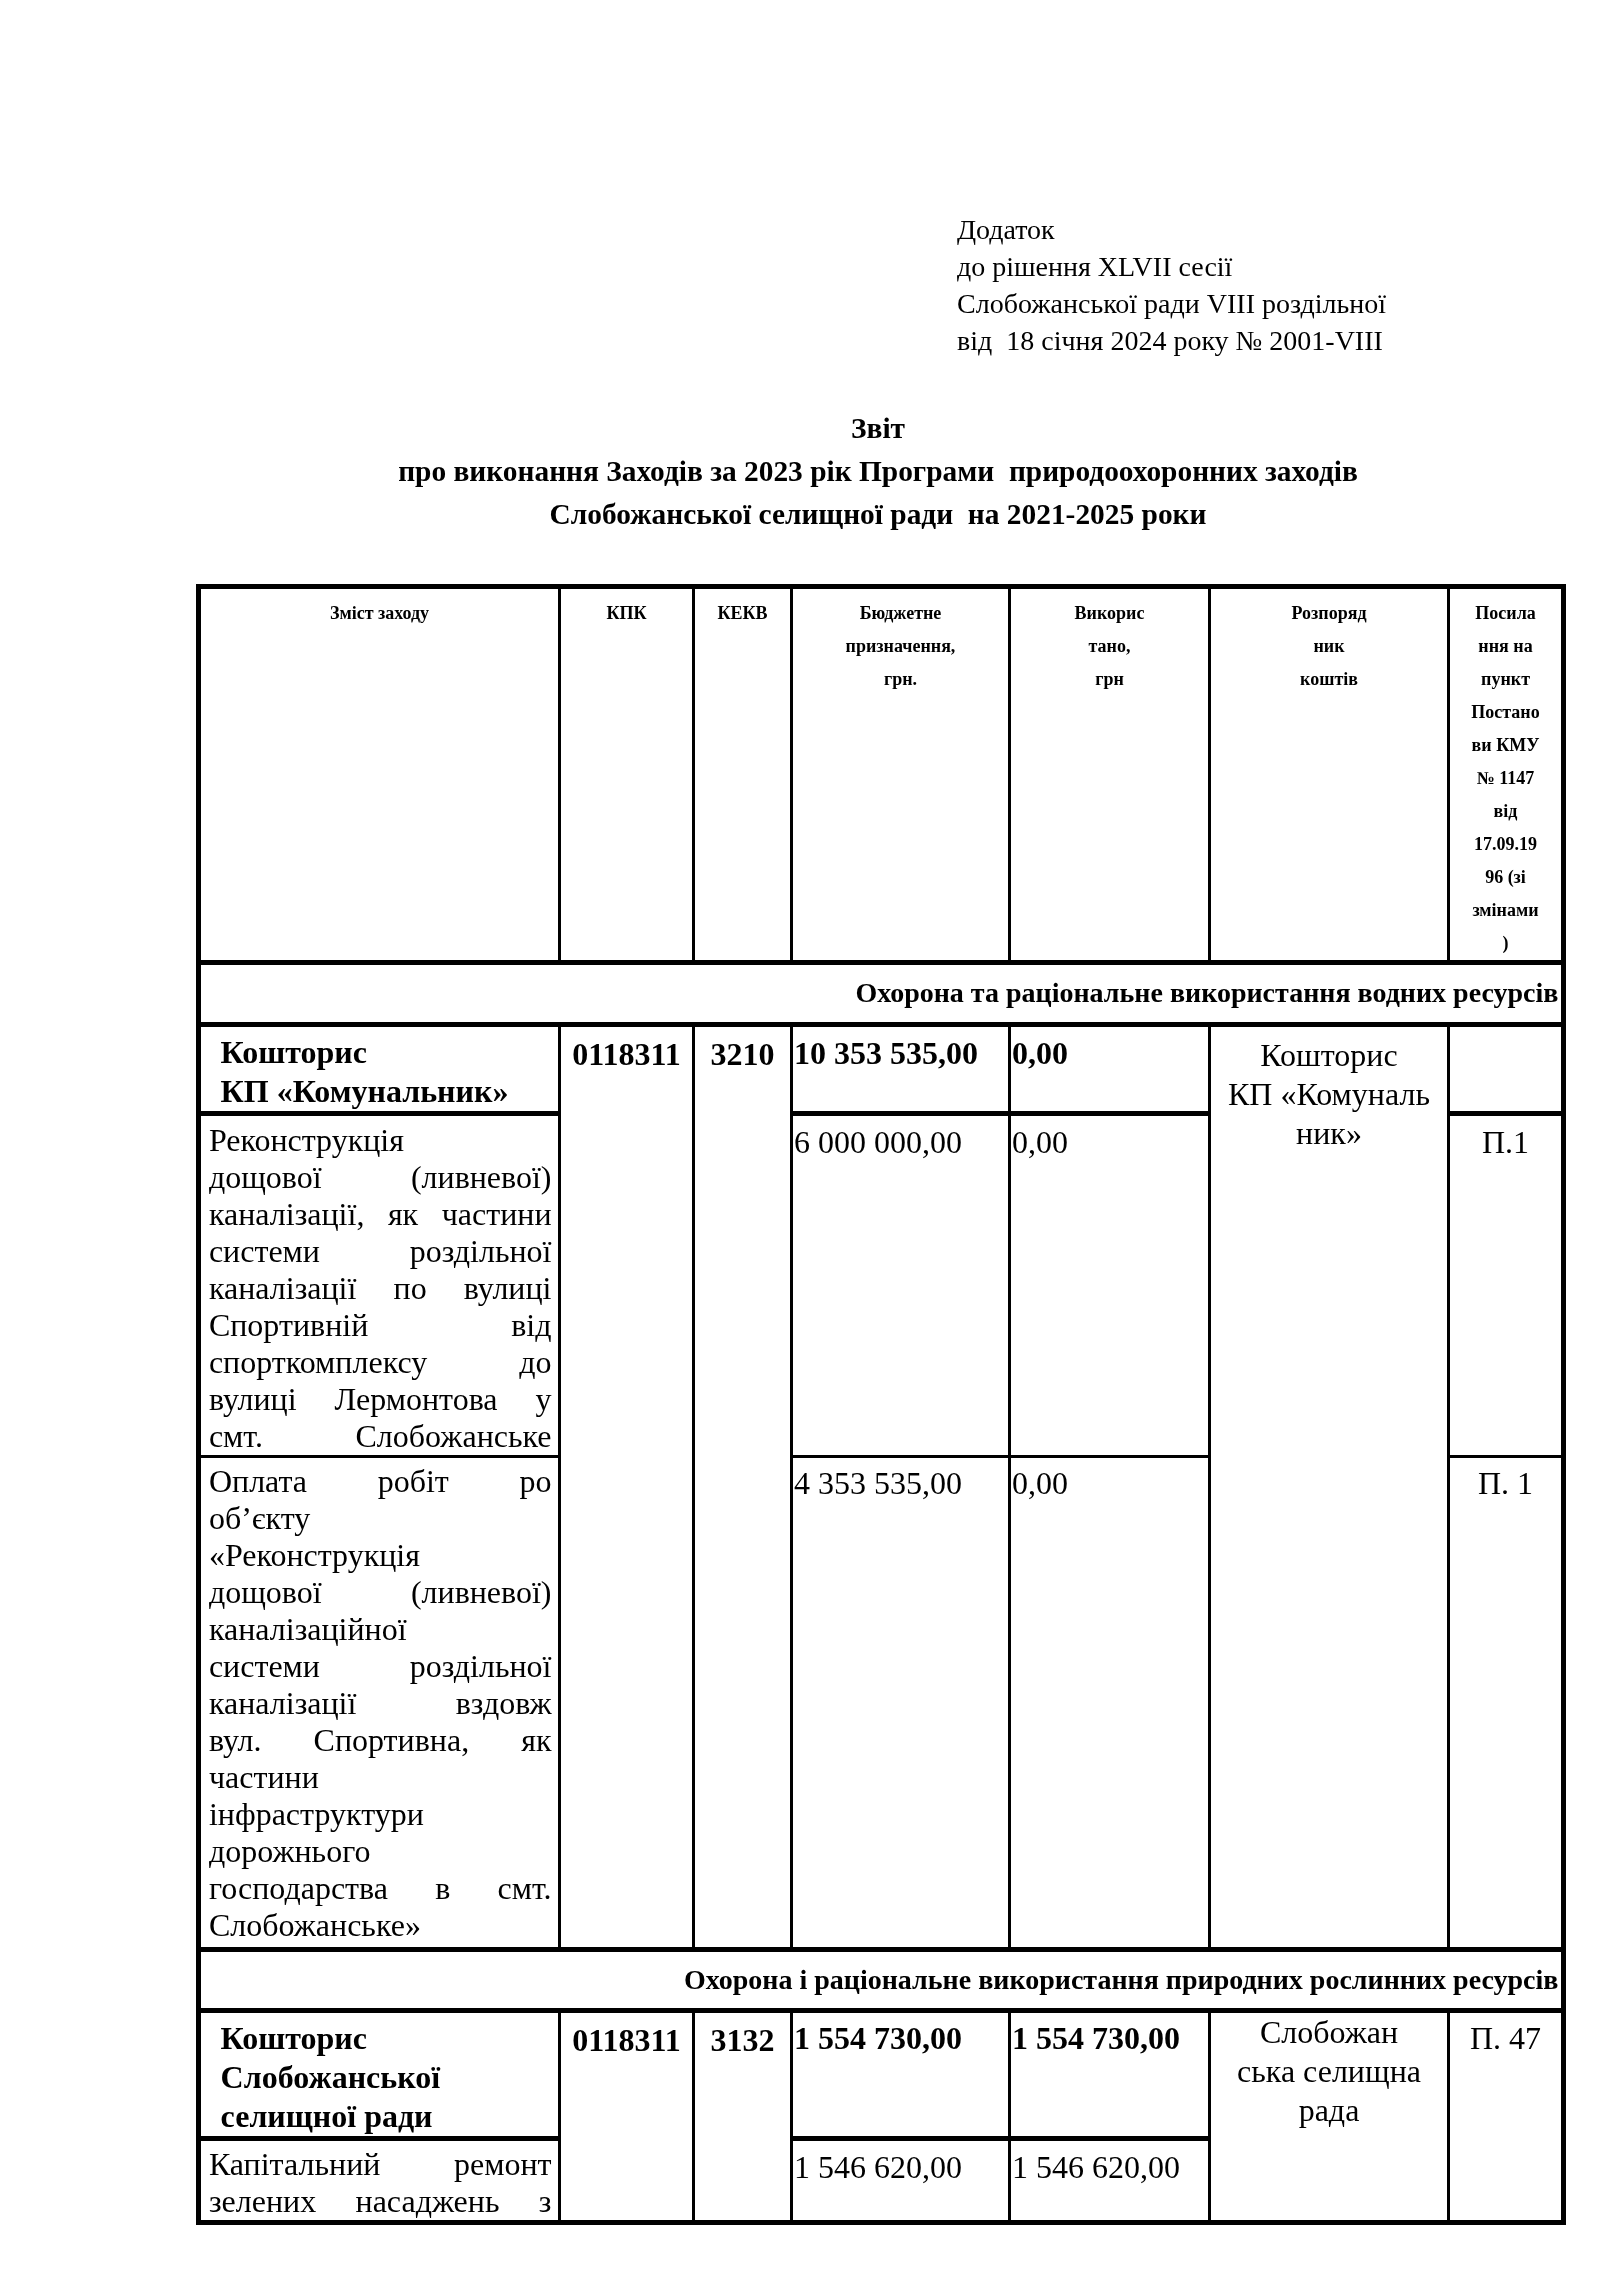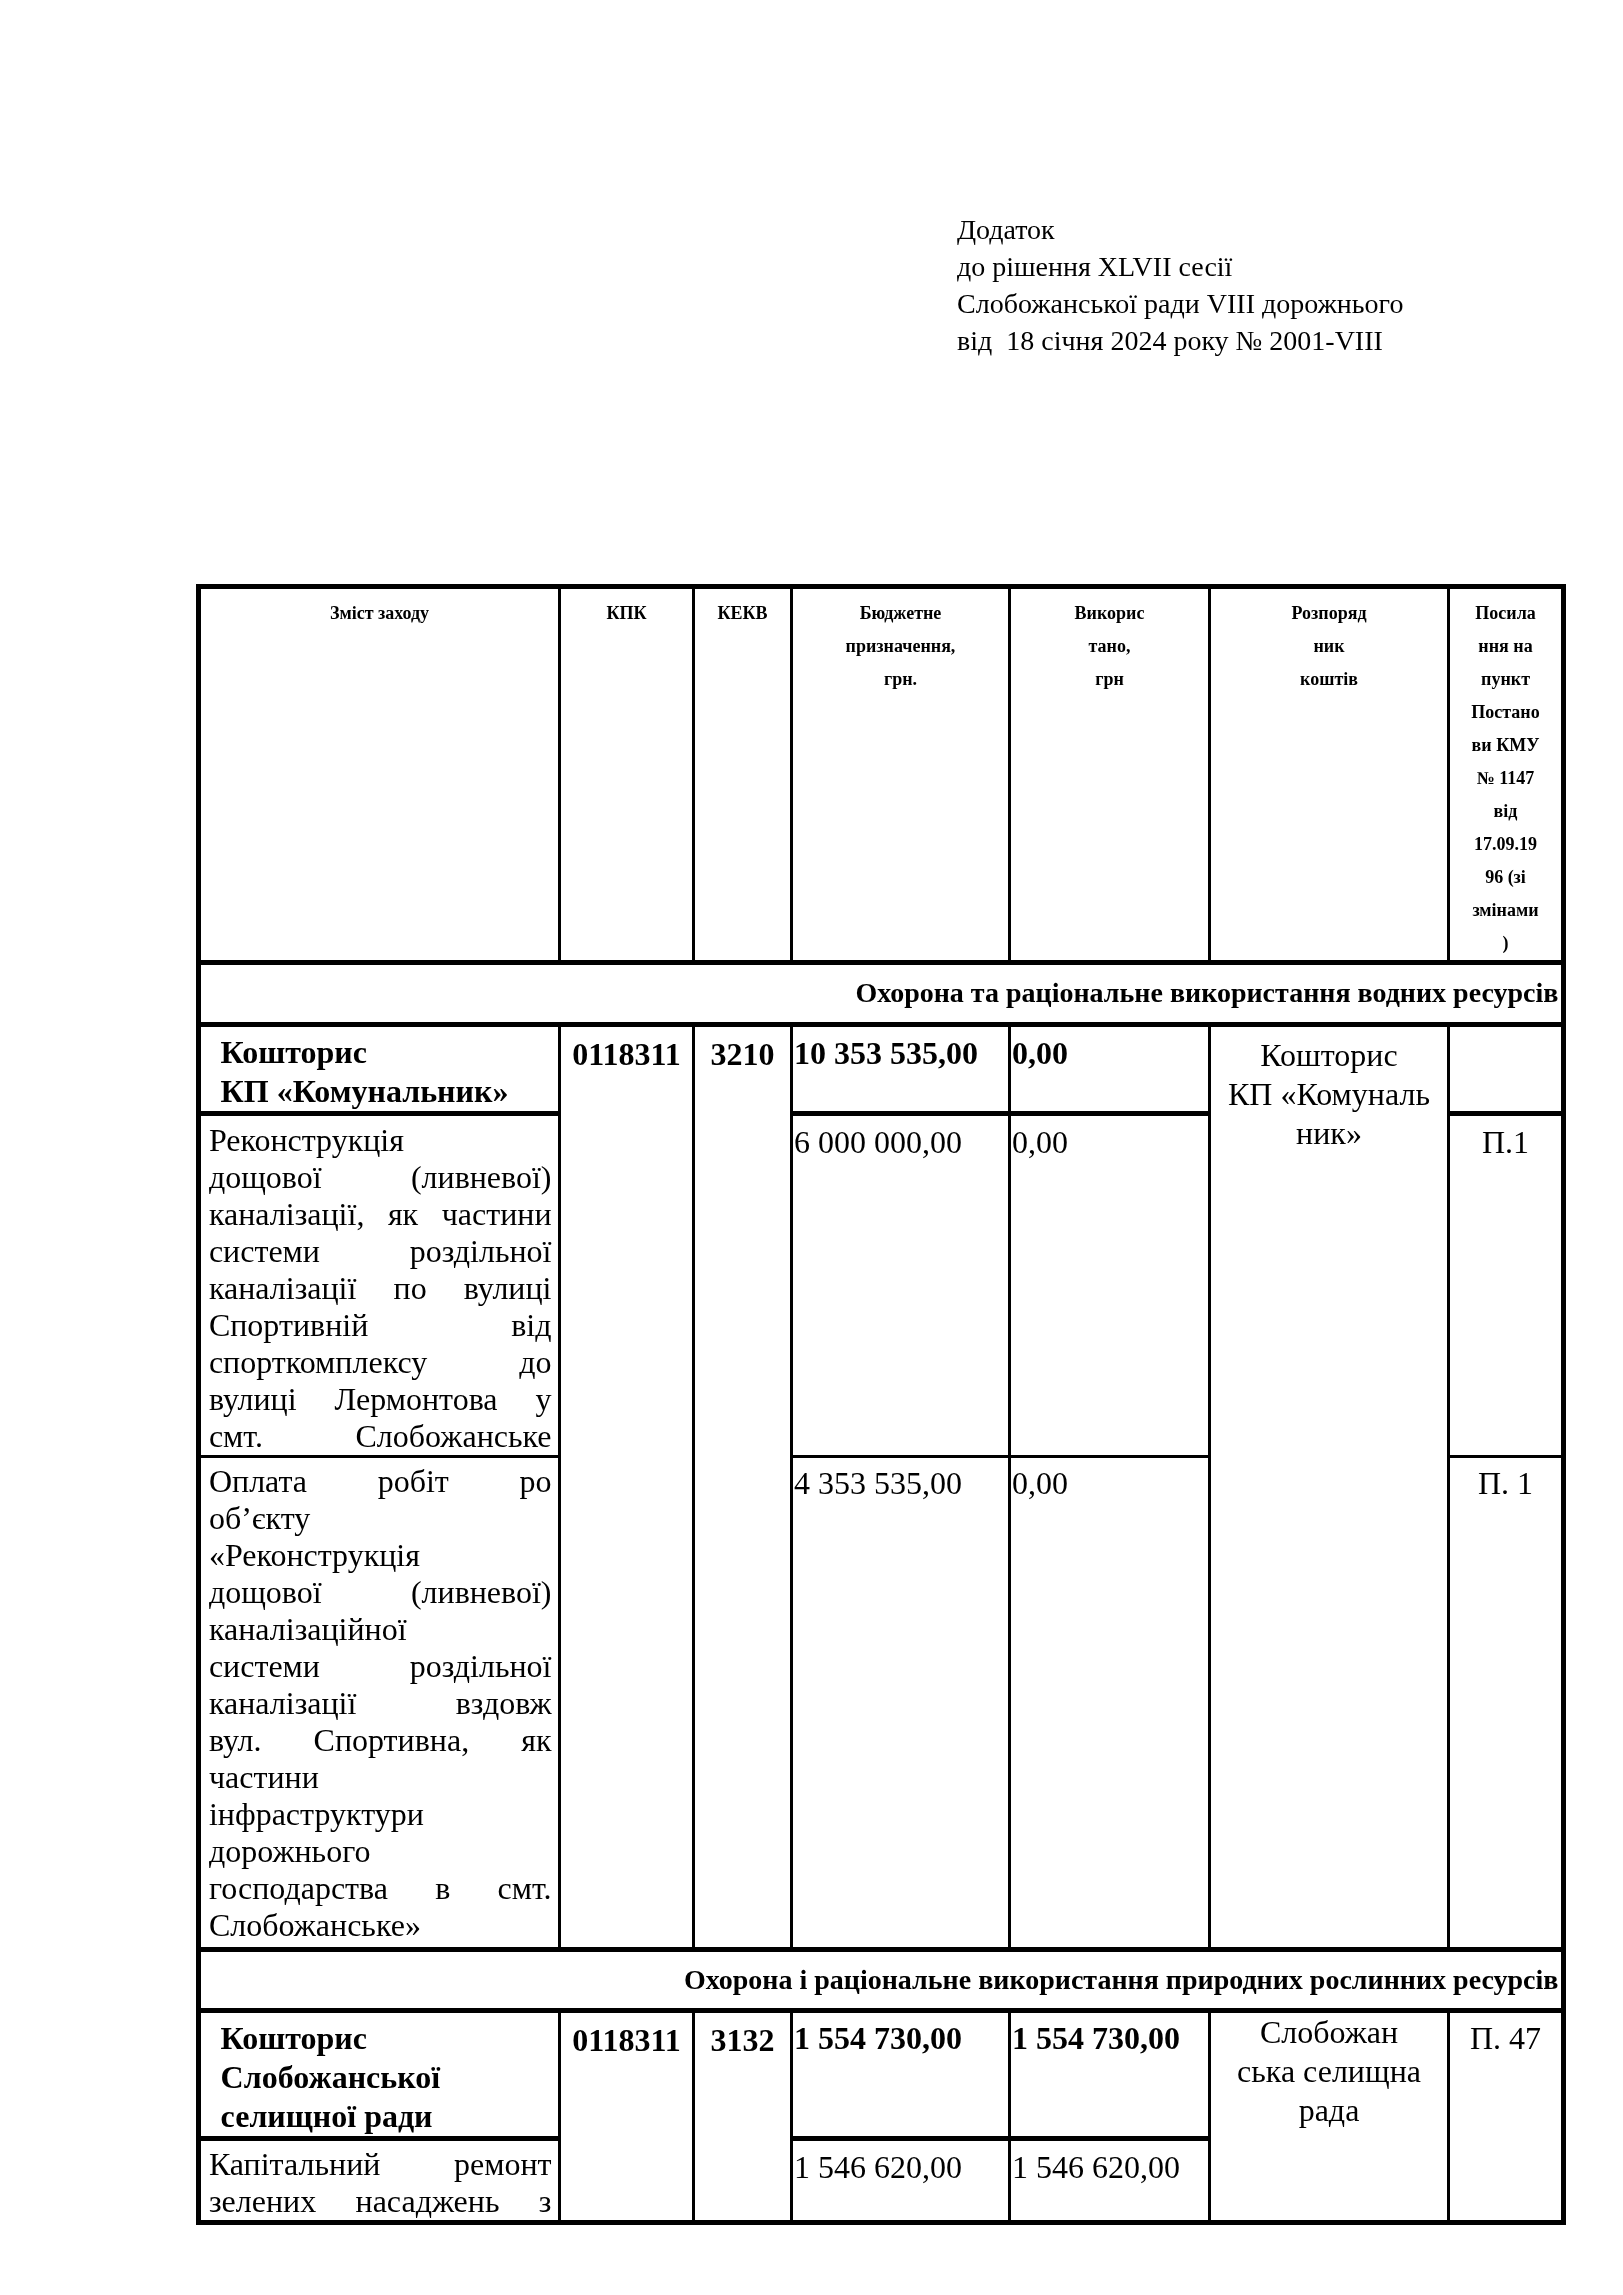--- a/index.html
+++ b/index.html
@@ -75,24 +75,29 @@
   tr.tr-r5 { height:73px; }
 </style>
 </head>
 <body>
 
 <div class="page">
 
   <div class="appendix-note">
     <div>Додаток</div>
     <div>до рішення XLVII сесії</div>
-    <div>Слобожанської ради VIII дорожнього</div>
+    <div>Слобожанської ради VIII роздільної</div>
     <div>від  18 січня 2024 року № 2001-VIII</div>
   </div>
 
+  <div class="title-block">
+    <div>Звіт</div>
+    <div>про виконання Заходів за 2023 рік Програми  природоохоронних заходів</div>
+    <div>Слобожанської селищної ради  на 2021-2025 роки</div>
+  </div>
 
   <table class="report">
     <colgroup>
       <col style="width:361px">
       <col style="width:134px">
       <col style="width:98px">
       <col style="width:218px">
       <col style="width:200px">
       <col style="width:239px">
       <col style="width:115px">

